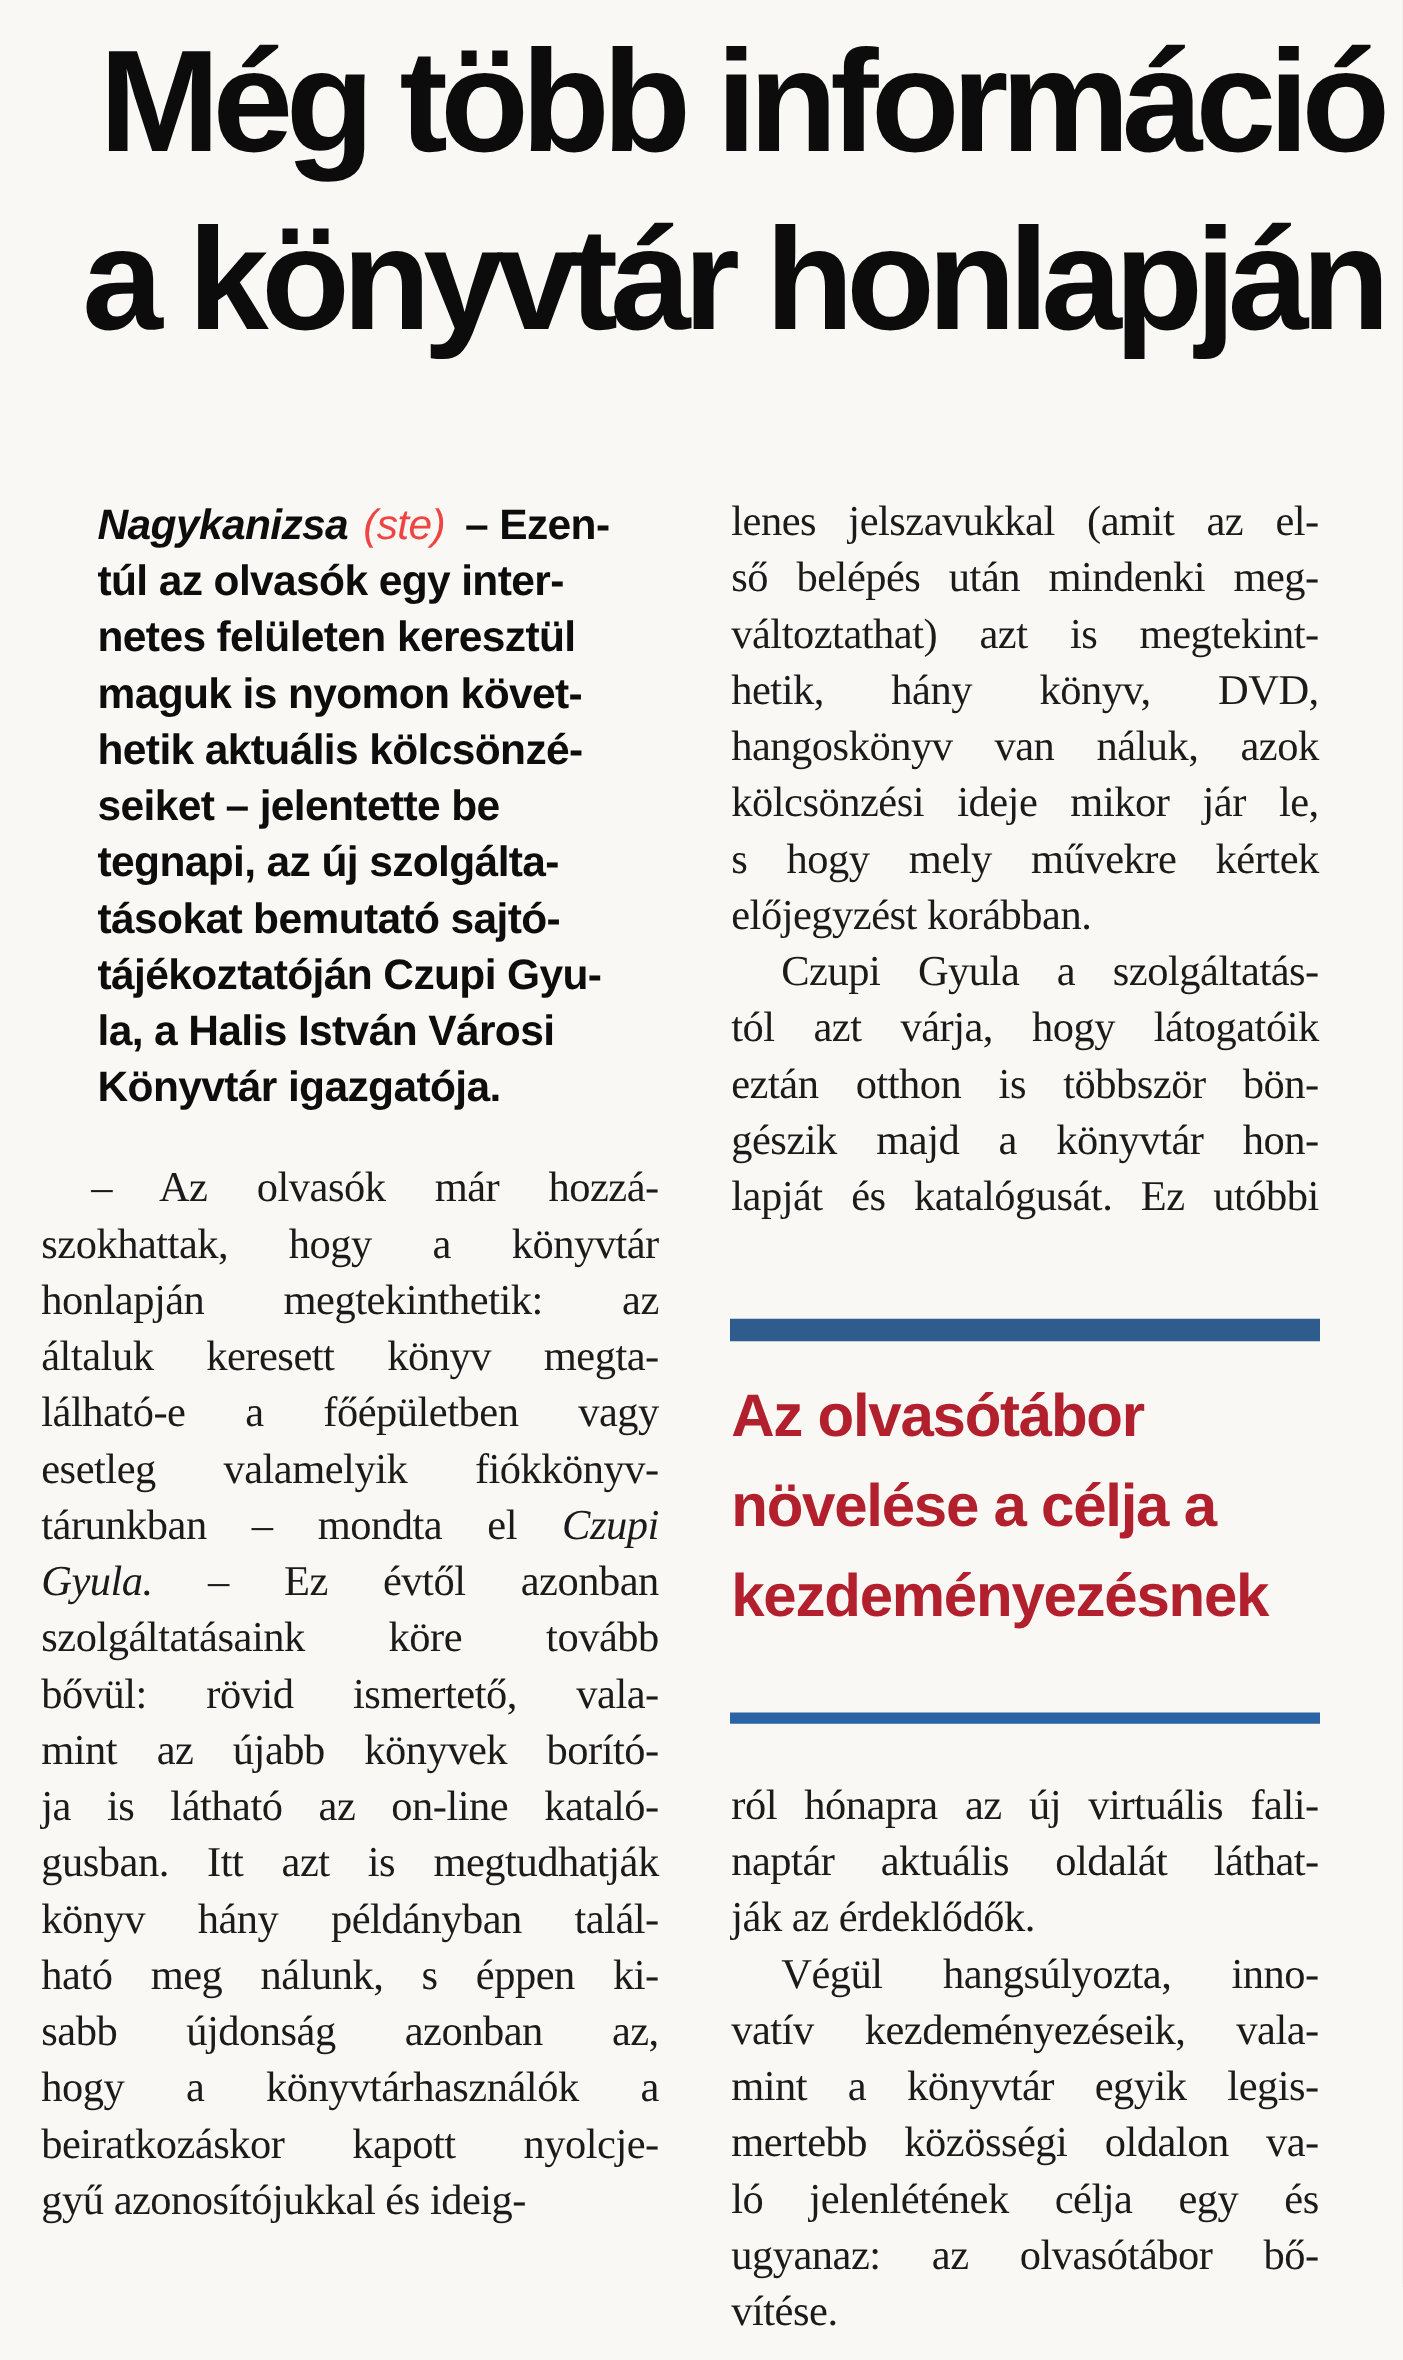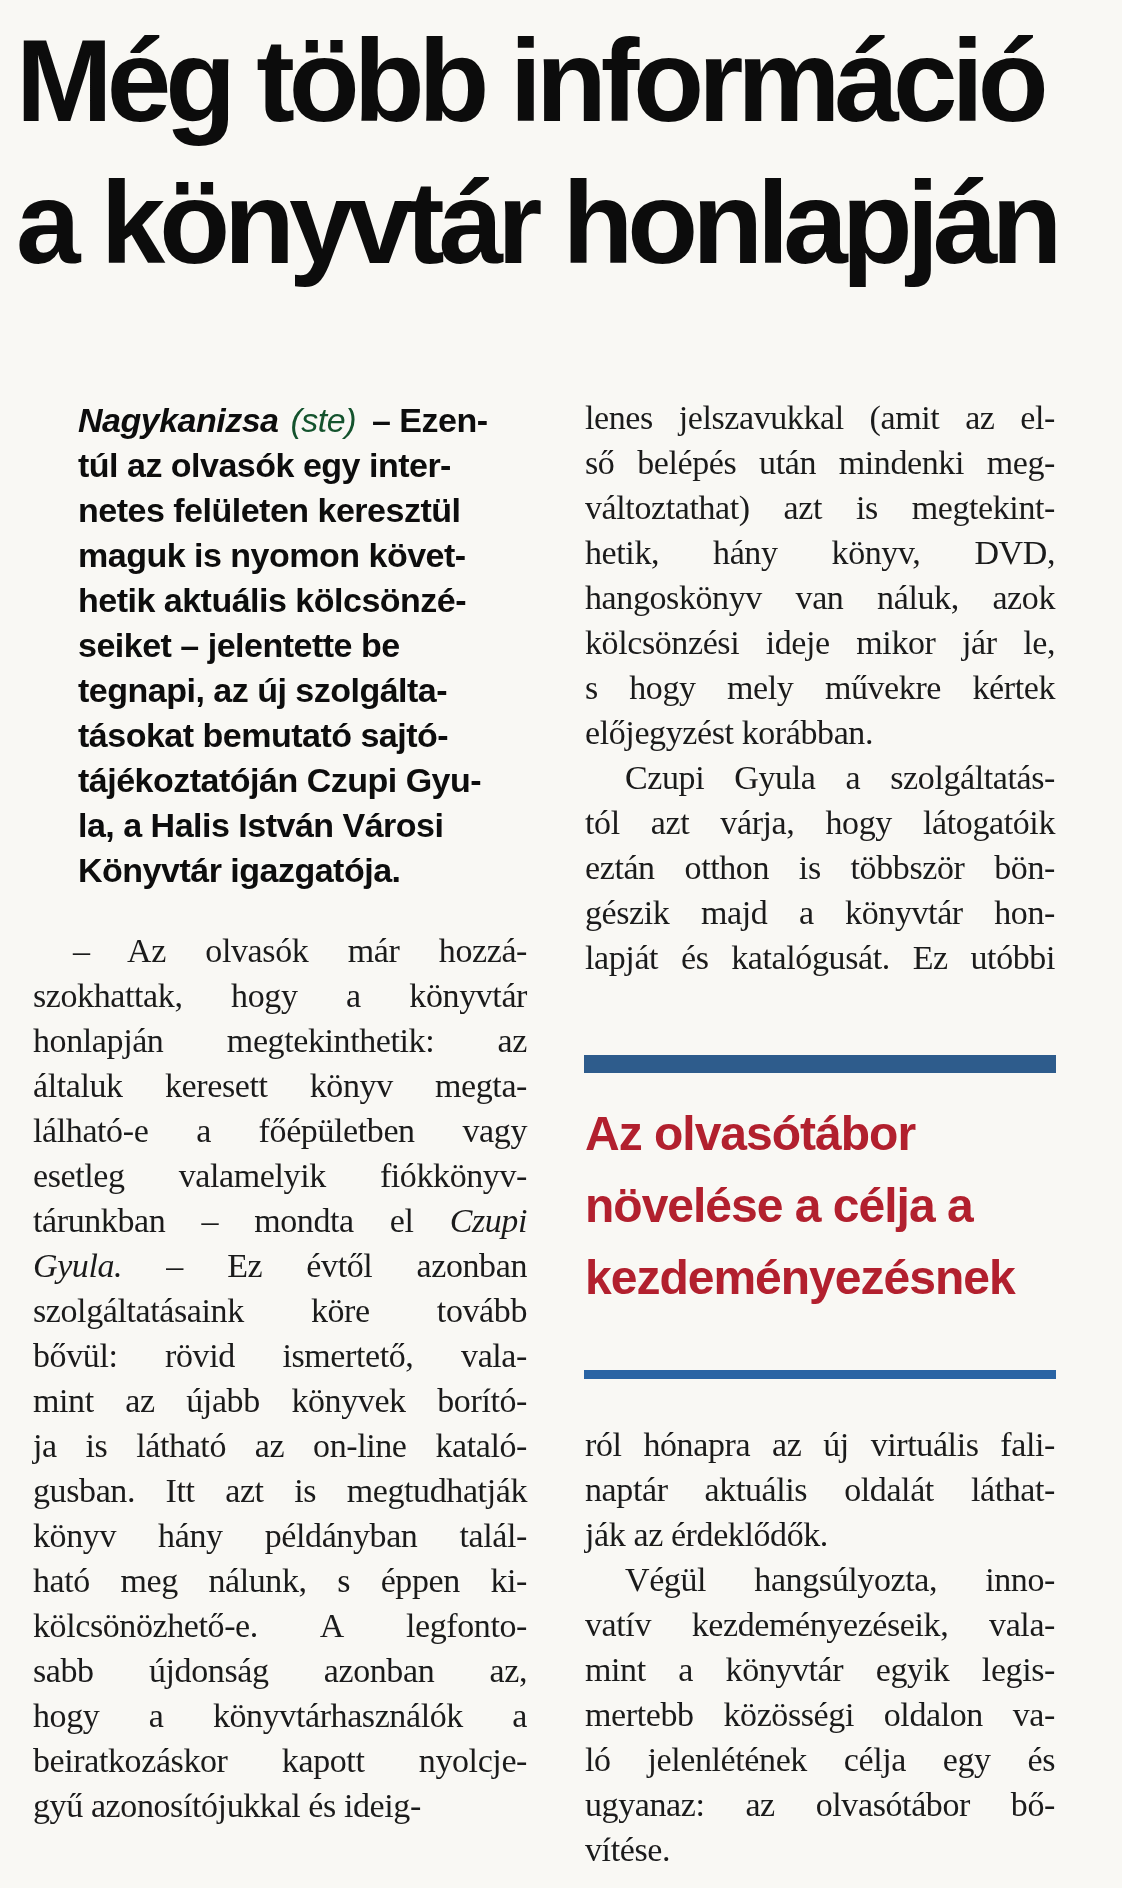--- a/index.html
+++ b/index.html
@@ -15,42 +15,42 @@
     position:relative;
     width:1122px;height:1888px;
     background:var(--paper);
     overflow:hidden;
     color:var(--ink);
     font-family:"Liberation Serif", serif;
   }
   
   .headline{
     position:absolute;left:16px;right:16px;top:10px;
-    text-align:left;
+    text-align:right;
     font-family:"Liberation Sans", sans-serif;
     font-weight:bold;
     font-size:116px;
     line-height:142px;
     letter-spacing:-6px;
     color:var(--headline-ink);
     white-space:nowrap;
   }
   
   .lead{
     position:absolute;left:78px;top:398px;width:452px;
     font-family:"Liberation Sans", sans-serif;
     font-weight:bold;
     font-size:34px;
     line-height:45px;
     letter-spacing:-0.5px;
     color:#0d0d0d;
     white-space:nowrap;
   }
   .lead .dateline{font-style:italic;margin-right:12px;}
-  .lead .byline{font-style:italic;font-weight:normal;margin-right:16px;color:#14532d;}
+  .lead .byline{font-style:italic;font-weight:normal;margin-right:16px;color:#ef4444;}
   
   .body-block{
     position:absolute;
     font-family:"Liberation Serif", serif;
     font-size:34px;
     line-height:45px;
     letter-spacing:-0.4px;
     color:var(--ink);
   }
   #left-body{left:33px;top:928px;width:494px;}
@@ -116,21 +116,20 @@
       <div class="bline"><span>esetleg valamelyik fiókkönyv-</span></div>
       <div class="bline"><span>tárunkban – mondta el </span><i>Czupi</i></div>
       <div class="bline"><i>Gyula.</i><span> – Ez évtől azonban</span></div>
       <div class="bline"><span>szolgáltatásaink köre tovább</span></div>
       <div class="bline"><span>bővül: rövid ismertető, vala-</span></div>
       <div class="bline"><span>mint az újabb könyvek borító-</span></div>
       <div class="bline"><span>ja is látható az on-line kataló-</span></div>
       <div class="bline"><span>gusban. Itt azt is megtudhatják</span></div>
       <div class="bline"><span>könyv hány példányban talál-</span></div>
       <div class="bline"><span>ható meg nálunk, s éppen ki-</span></div>
-      <div class="bline"><span>kölcsönözhető-e. A legfonto-</span></div>
       <div class="bline"><span>sabb újdonság azonban az,</span></div>
       <div class="bline"><span>hogy a könyvtárhasználók a</span></div>
       <div class="bline"><span>beiratkozáskor kapott nyolcje-</span></div>
       <div class="bline last"><span>gyű azonosítójukkal és ideig-</span></div>
     </div>
 
   <div id="right-body-1" class="body-block">
       <div class="bline"><span>lenes jelszavukkal (amit az el-</span></div>
       <div class="bline"><span>ső belépés után mindenki meg-</span></div>
       <div class="bline"><span>változtathat) azt is megtekint-</span></div>

